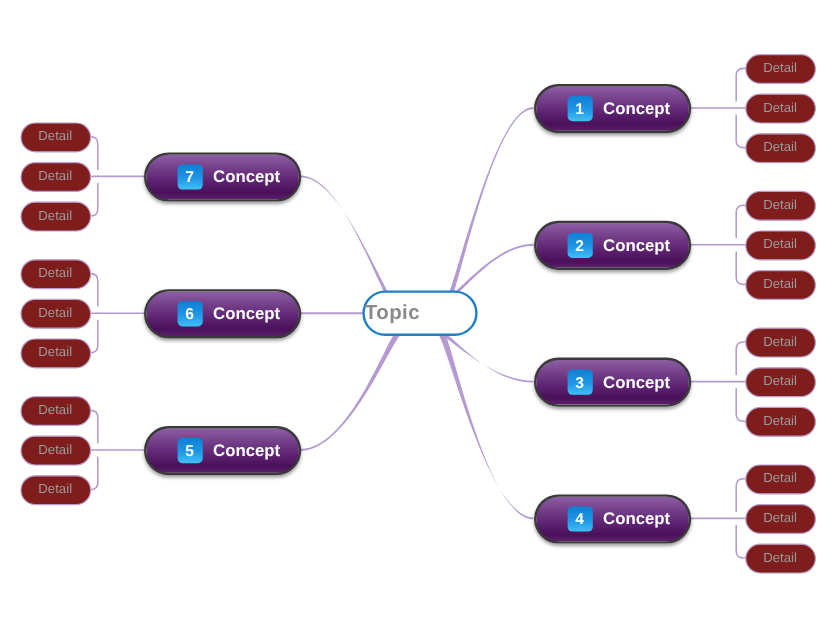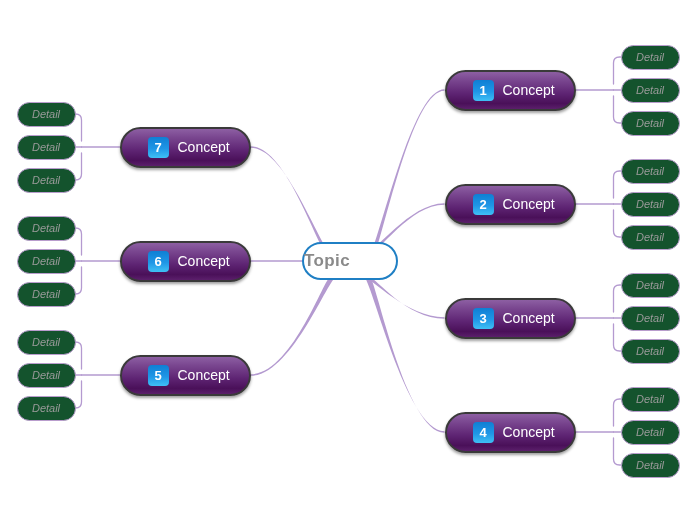--- a/index.html
+++ b/index.html
@@ -76,40 +76,39 @@
     font-size: 13px;
     font-weight: bold;
     display: flex;
     align-items: center;
     justify-content: center;
     flex: none;
   }
   .concept-label {
     margin-left: 9px;
     font-size: 14px;
-    font-weight: normal;
+    font-weight: bold;
     color: #ffffff;
     white-space: nowrap;
     text-align: center;
   }
 
   
   .detail-node {
     position: absolute;
     box-sizing: border-box;
     width: 59px;
     height: 25px;
     border: 1.4px solid #b99dcd;
     border-radius: 12.5px;
-    background: #14532d;
+    background: #7f1d1d;
     display: flex;
     align-items: center;
     justify-content: center;
     z-index: 4;
-    font-style: italic;
   }
   .detail-label {
     font-size: 11px;
     color: #9a9a9a;
     white-space: nowrap;
   }
 </style>
 </head>
 <body>
 

